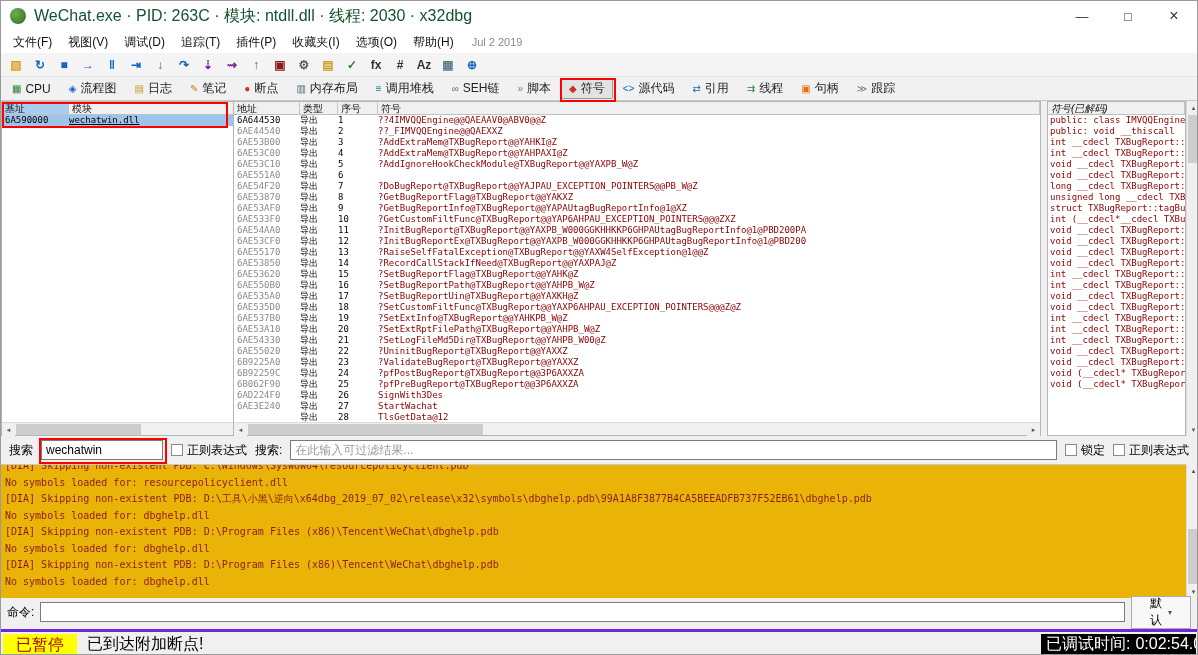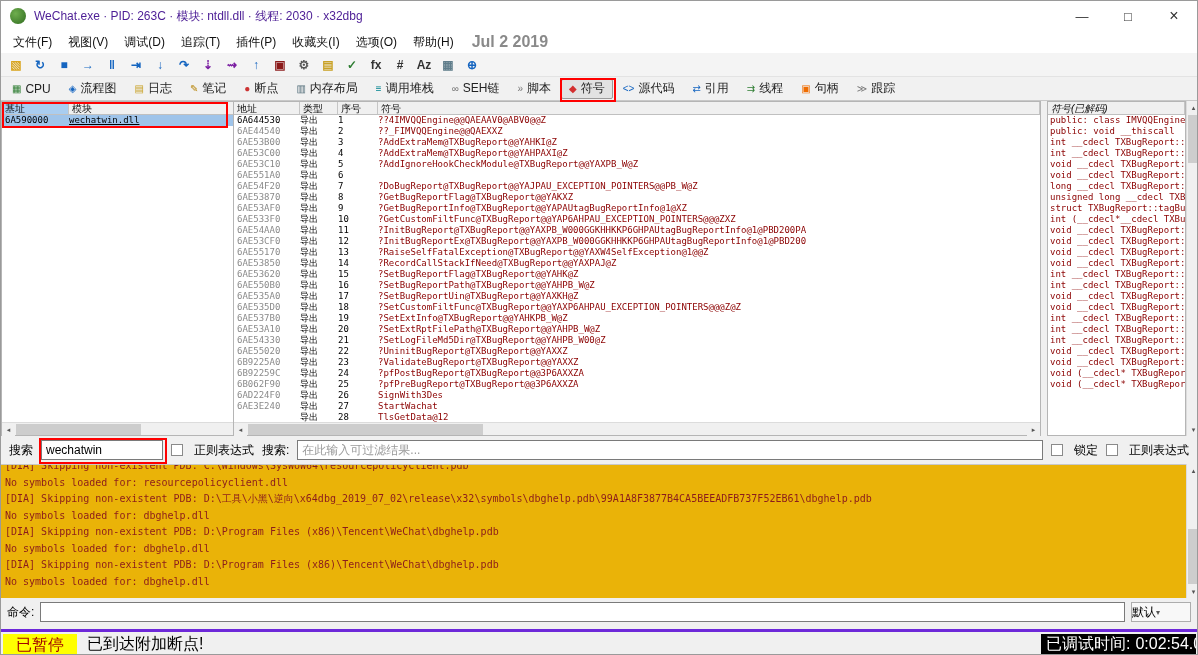--- a/index.html
+++ b/index.html
@@ -5,30 +5,30 @@
   html,body{margin:0;padding:0;background:#fff;}
   *{box-sizing:border-box;}
   .window{position:relative;width:1198px;height:655px;border:1px solid #9a9a9a;
     background:#f0f0f0;font-family:"Liberation Sans",sans-serif;overflow:hidden;}
 
   
   .titlebar{position:absolute;left:0;top:0;right:0;height:30px;background:#ffffff;
     display:flex;align-items:center;}
   .app-icon{width:16px;height:16px;margin-left:9px;border-radius:50%;
     background:radial-gradient(circle at 35% 35%, #6fae4e, #2f6b1f);flex:0 0 auto;}
-  .title-text{margin-left:8px;font-size:12px;color:#4c1d95;white-space:nowrap;}
+  .title-text{margin-left:8px;font-size:16px;color:#14532d;white-space:nowrap;}
   .win-controls{margin-left:auto;display:flex;height:30px;}
   .win-btn{width:46px;height:30px;display:flex;align-items:center;justify-content:center;
     font-size:13px;color:#333;}
 
   
   .menubar{position:absolute;left:0;top:30px;right:0;height:22px;background:#fff;
     display:flex;align-items:center;padding-left:4px;font-size:12px;}
   .menu-item{padding:2px 8px;color:#111;white-space:nowrap;}
-  .build-date{margin-left:10px;color:#8a8a8a;font-size:16px;white-space:nowrap;font-weight:bold;}
+  .build-date{margin-left:10px;color:#8a8a8a;font-size:11px;white-space:nowrap;}
 
   
   .toolbar{position:absolute;left:0;top:52px;right:0;height:24px;background:#f4f4f4;
     display:flex;align-items:center;padding-left:3px;border-bottom:1px solid #e3e3e3;}
   .tool-btn{width:22px;height:20px;margin:0 1px;display:flex;align-items:center;
     justify-content:center;border-radius:2px;}
   .tool-glyph{font-size:12px;font-weight:bold;line-height:1;}
 
   
   .tabbar{position:absolute;left:0;top:76px;right:0;height:24px;background:#f1f1f1;
@@ -83,38 +83,38 @@
   .v-thumb{left:1px;width:11px;}
 
   
   .searchbar{position:absolute;left:0;top:435px;right:0;height:28px;background:#f0f0f0;
     display:flex;align-items:center;gap:8px;padding:0 8px;font-size:12px;}
   .searchbar input{height:20px;border:1px solid #7a7a7a;font-size:12px;padding:0 4px;
     font-family:"Liberation Sans",sans-serif;background:#fff;color:#000;}
   .module-search{width:122px;flex:0 0 auto;}
   .filter-input{flex:1;}
   .filter-input::placeholder{color:#9a9a9a;}
-  .cb-group{display:flex;align-items:center;gap:11px;white-space:nowrap;flex:0 0 auto;}
+  .cb-group{display:flex;align-items:center;gap:4px;white-space:nowrap;flex:0 0 auto;}
   .checkbox{width:12px;height:12px;border:1px solid #8a8a8a;background:#fff;flex:0 0 auto;}
   .lbl{white-space:nowrap;flex:0 0 auto;color:#000;}
 
   
   .log{position:absolute;left:0;top:463px;width:1185px;height:134px;background:#eab308;
     border-top:1px solid #c8c8c8;overflow:hidden;padding-left:4px;}
   .log-inner{margin-top:-7px;}
   .log-line{font-family:"DejaVu Sans Mono",monospace;font-size:10px;line-height:16.5px;
     color:#8b1c1c;white-space:nowrap;overflow:hidden;}
 
   
   .cmdbar{position:absolute;left:0;top:597px;right:0;height:28px;background:#f0f0f0;
     display:flex;align-items:center;gap:6px;padding:0 6px;font-size:12px;}
   .cmdbar input{flex:1;height:20px;border:1px solid #7a7a7a;background:#fff;font-size:12px;
     padding:0 4px;font-family:"DejaVu Sans Mono",monospace;}
-  .combo{display:flex;align-items:center;justify-content:flex-start;width:60px;height:20px;
-    border:1px solid #adadad;background:#f8f8f8;padding:0 0;flex:0 0 auto;}
+  .combo{display:flex;align-items:center;justify-content:flex-end;width:60px;height:33px;
+    border:1px solid #adadad;background:#f8f8f8;padding:0 18px;flex:0 0 auto;}
   .combo-arrow{font-size:8px;color:#555;}
 
   
   .statusbar{position:absolute;left:0;top:628px;right:0;height:27px;background:#f0f0f0;
     border-top:3px solid #6d28d9;display:flex;align-items:center;font-size:16px;}
   .paused-badge{margin-left:2px;height:21px;line-height:21px;padding:0 13px;
     background:#ffff00;color:#a00000;flex:0 0 auto;}
   .status-msg{margin-left:10px;color:#000;flex:0 0 auto;}
   .time-box{position:absolute;right:1px;top:2px;bottom:2px;width:155px;background:#000;
     color:#fff;display:flex;align-items:center;padding:0 5px;gap:5px;white-space:nowrap;

